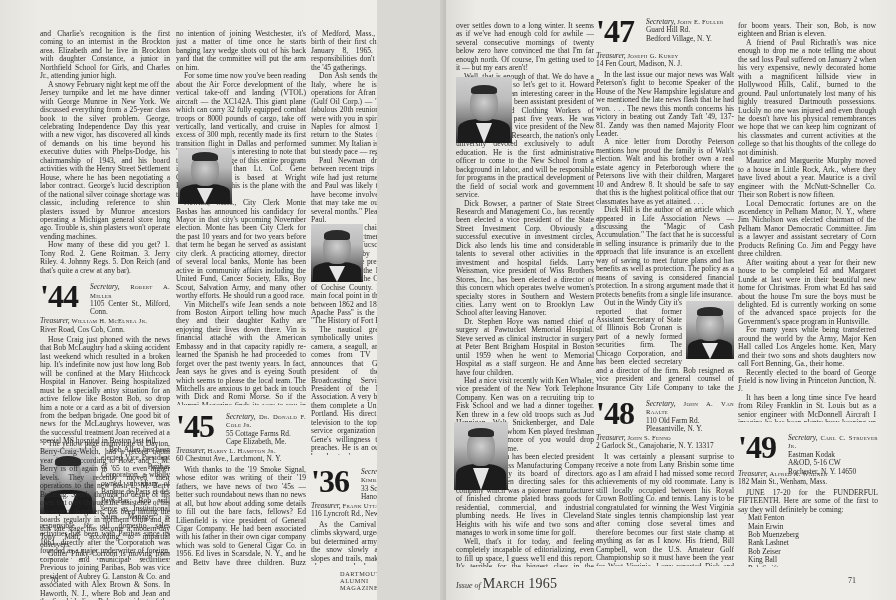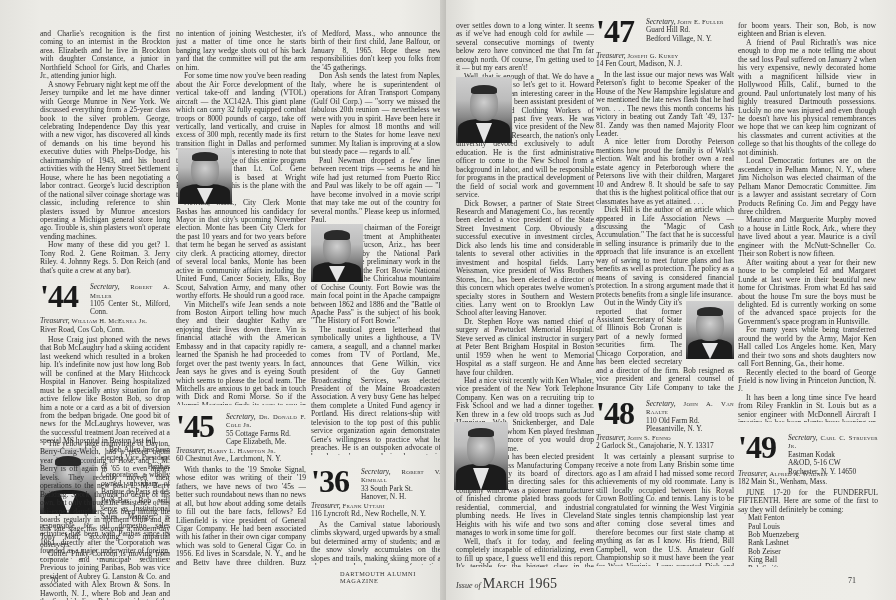--- a/index.html
+++ b/index.html
@@ -1,18 +1,18 @@
 <!DOCTYPE html>
 <html><head>
 <meta charset="utf-8">
 <style>
   html,body{margin:0;padding:0;}
   body{width:896px;height:600px;overflow:hidden;background:#d9d8d3;font-family:"Liberation Serif",serif;color:#2a2a2a;position:relative;}
   .page{position:absolute;top:0;height:600px;background:#ecebe6;overflow:hidden;}
-  .page.left{left:0;width:446px;background:linear-gradient(90deg,#e3e2dd 0,#ecebe6 40px,#eeede8 400px,#e2e1dc 446px);font-family:Liberation Serif, serif;}
+  .page.left{left:0;width:377px;background:linear-gradient(90deg,#e3e2dd 0,#ecebe6 40px,#eeede8 400px,#e2e1dc 446px);font-family:Liberation Serif, serif;}
   .page.right{left:446px;width:450px;background:linear-gradient(90deg,#dcdbd6 0,#ecebe6 30px,#eeede8 420px,#e7e6e1 450px);}
   .gutter{position:absolute;left:440px;top:0;width:14px;height:600px;background:linear-gradient(90deg,#cfcec9,#bdbcb7 50%,#d4d3ce);}
   .col{position:absolute;font-size:7.6px;line-height:8.45px;text-align:justify;hyphens:auto;}
   .col p{margin:0;text-indent:8px;}
   .col p.noind{text-indent:0;}
   .classhead{position:relative;height:34px;margin:6px 0 2px 0;}
   .classyear{position:absolute;left:0;top:0;font-size:32px;font-weight:bold;line-height:30px;color:#1a1a1a;letter-spacing:-1px;}
   .classinfo{position:absolute;left:50px;top:2px;font-size:7.4px;line-height:8.4px;}
   .classinfo i{font-style:italic;}
   .sc{font-variant:small-caps;font-size:6.6px;letter-spacing:.3px;}
@@ -208,22 +208,22 @@
       <span class="sc">John S. Fenno</span><br>
       <span>2 Garlock St., Canajoharie, N. Y. 13317</span>
     </div>
     <p>It was certainly a pleasant surprise to receive a note from Lany Brisbin some time ago as I am afraid I had missed some record achievements of my old roommate. Lany is still locally occupied between his Royal Crown Bottling Co. and tennis. Lany is to be congratulated for winning the West Virginia State singles tennis championship last year after coming close several times and therefore becomes our first state champ at anything as far as I know. His friend, Bill Campbell, won the U.S. Amateur Golf Championship so it must have been the year for West Virginia. Larry reported Dick and Norma Weaver were spending the month in Puerto Rico where they had rented a house.</p>
 
   </div>
 
   <div class="col" style="left:292px;top:22px;width:138px;height:400px;overflow:hidden;">
     <p class="noind">for boom years. Their son, Bob, is now eighteen and Brian is eleven.</p>
     <p>A friend of Paul Richrath's was nice enough to drop me a note telling me about the sad loss Paul suffered on January 2 when his very expensive, newly decorated home with a magnificent hillside view in Hollywood Hills, Calif., burned to the ground. Paul unfortunately lost many of his highly treasured Dartmouth possessions. Luckily no one was injured and even though he doesn't have his physical remembrances we hope that we can keep him cognizant of his classmates and current activities at the college so that his thoughts of the college do not diminish.</p>
+    <p>Maurice and Marguerite Murphy moved to a house in Little Rock, Ark., where they have lived about a year. Maurice is a civil engineer with the McNutt-Schneller Co. Their son Robert is now fifteen.</p>
     <p>Local Democratic fortunes are on the ascendency in Pelham Manor, N. Y., where Jim Nicholson was elected chairman of the Pelham Manor Democratic Committee. Jim is a lawyer and assistant secretary of Corn Products Refining Co. Jim and Peggy have three children.</p>
-    <p>Maurice and Marguerite Murphy moved to a house in Little Rock, Ark., where they have lived about a year. Maurice is a civil engineer with the McNutt-Schneller Co. Their son Robert is now fifteen.</p>
     <p>After waiting about a year for their new house to be completed Ed and Margaret Lunde at last were in their beautiful new home for Christmas. From what Ed has said about the house I'm sure the boys must be delighted. Ed is currently working on some of the advanced space projects for the Government's space program in Huntsville.</p>
     <p>For many years while being transferred around the world by the Army, Major Ken Hall called Los Angeles home. Ken, Mary and their two sons and shots daughters now call Fort Benning, Ga., their home.</p>
     <p>Recently elected to the board of George Frield is now living in Princeton Junction, N. J.</p>
     <p>It has been a long time since I've heard from Riley Franklin in St. Louis but as a senior engineer with McDonnell Aircraft I imagine he has been plenty busy keeping up with the work at the Gemini program. He's working on some of the advanced space projects the company has on the drawing boards. He and Geraldine have a daughter and son and live in a suburb very near the company offices.</p>
 
   </div>
 
   <div class="col" style="left:292px;top:432px;width:140px;height:135px;overflow:hidden;">
     <div class="classhead" style="margin-top:0;">
       <div class="classyear">'49</div>
@@ -237,21 +237,21 @@
     </div>
     <div class="treas" style="margin-top:4px;">
       <i>Treasurer,</i>
       <span class="sc">Alfred A. Wagner</span><br>
       <span>182 Main St., Wenham, Mass.</span>
     </div>
     <p>JUNE 17-20 for the FUNDERFUL FIFTEENTH. Here are some of the first to say they will definitely be coming:</p>
     <div class="namelist">
       <ul>
         <li>Matt Fenton</li>
-        <li>Paul Louis</li>
+        <li>Main Erwin</li>
         <li>Bob Muenzeberg</li>
         <li>Rank Lashnet</li>
         <li>Bob Zeiser</li>
         <li>King Ball</li>
         <li>Bob Swift</li>
 
       </ul>
       <ul>
         <li>Sam Kilner</li>
         <li>Al Quirk</li>

